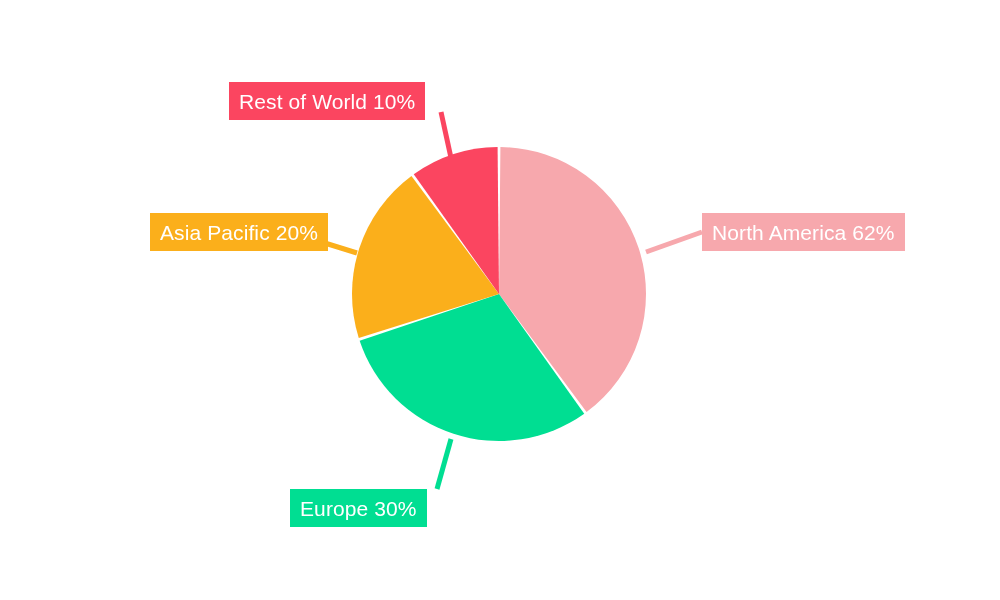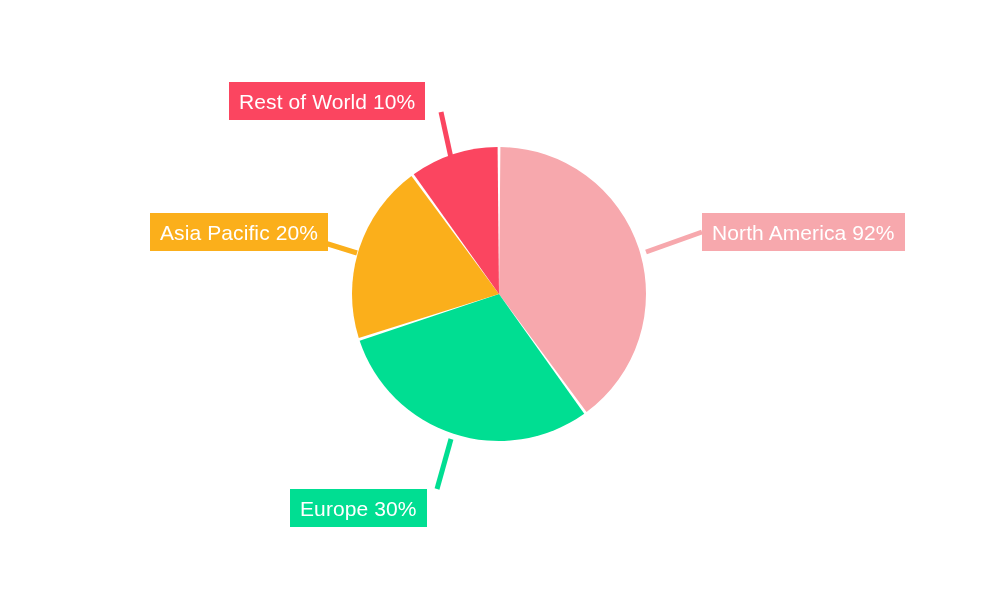--- a/index.html
+++ b/index.html
@@ -78,21 +78,21 @@
 
     <g>
       <path d="M 499 294 L 500.41 147.01 A 147 147 0 0 1 586.54 412.09 Z" fill="#f7a8ad"></path>
       <path d="M 499 294 L 584.26 413.75 A 147 147 0 0 1 359.64 340.77 Z" fill="#00de92"></path>
       <path d="M 499 294 L 358.77 338.08 A 147 147 0 0 1 411.46 175.91 Z" fill="#fbaf1b"></path>
       <path d="M 499 294 L 413.74 174.25 A 147 147 0 0 1 497.59 147.01 Z" fill="#fb4560"></path>
     </g>
   </svg>
 
   <div class="callout-label" id="label-north-america" style="background: rgb(247, 168, 173); color: rgb(255, 255, 255);">
-    <span class="callout-text">North America 92%</span>
+    <span class="callout-text">North America 62%</span>
   </div>
 
   <div class="callout-label" id="label-europe" style="background: rgb(0, 222, 146); color: rgb(255, 255, 255);">
     <span class="callout-text">Europe 30%</span>
   </div>
 
   <div class="callout-label" id="label-asia-pacific" style="background: rgb(251, 175, 27); color: rgb(255, 255, 255);">
     <span class="callout-text">Asia Pacific 20%</span>
   </div>
 

